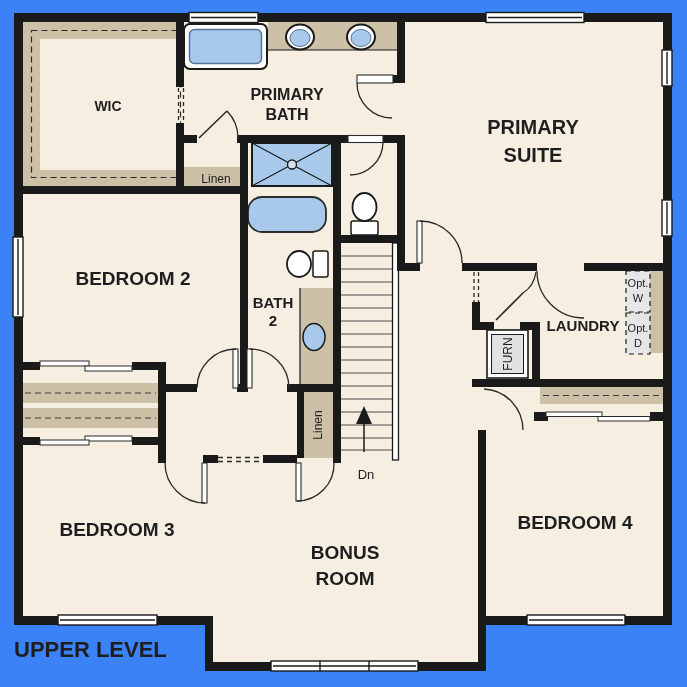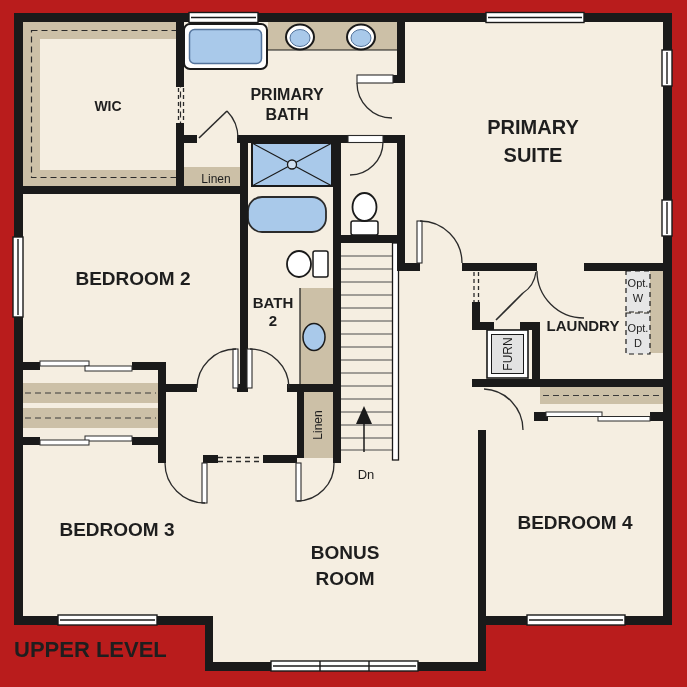--- a/index.html
+++ b/index.html
@@ -1,16 +1,16 @@
 <!DOCTYPE html>
 <html><head>
 <meta charset="utf-8">
 <style>
   html,body{margin:0;padding:0;background:#ffffff;}
-  .plan-wrap{width:687px;height:687px;position:relative;background:#b91c1c;}
+  .plan-wrap{width:687px;height:687px;position:relative;background:#3b82f6;}
   svg{display:block;}
   .lbl{font-family:"Liberation Sans",sans-serif;font-weight:bold;fill:#1e1e1e;text-anchor:middle;}
   .s20{font-size:20px}.s19{font-size:19px}.s16{font-size:16px}.s15{font-size:15px}.s14{font-size:14px}
   .small{font-family:"Liberation Sans",sans-serif;font-weight:normal;fill:#1e1e1e;text-anchor:middle;font-size:12px;}
   .s11{font-size:11px}.s13{font-size:13px}
   .title{font-family:"Liberation Sans",sans-serif;font-weight:bold;fill:#1e1e1e;font-size:22px;text-anchor:start;}
 </style>
 </head>
 <body>
 

